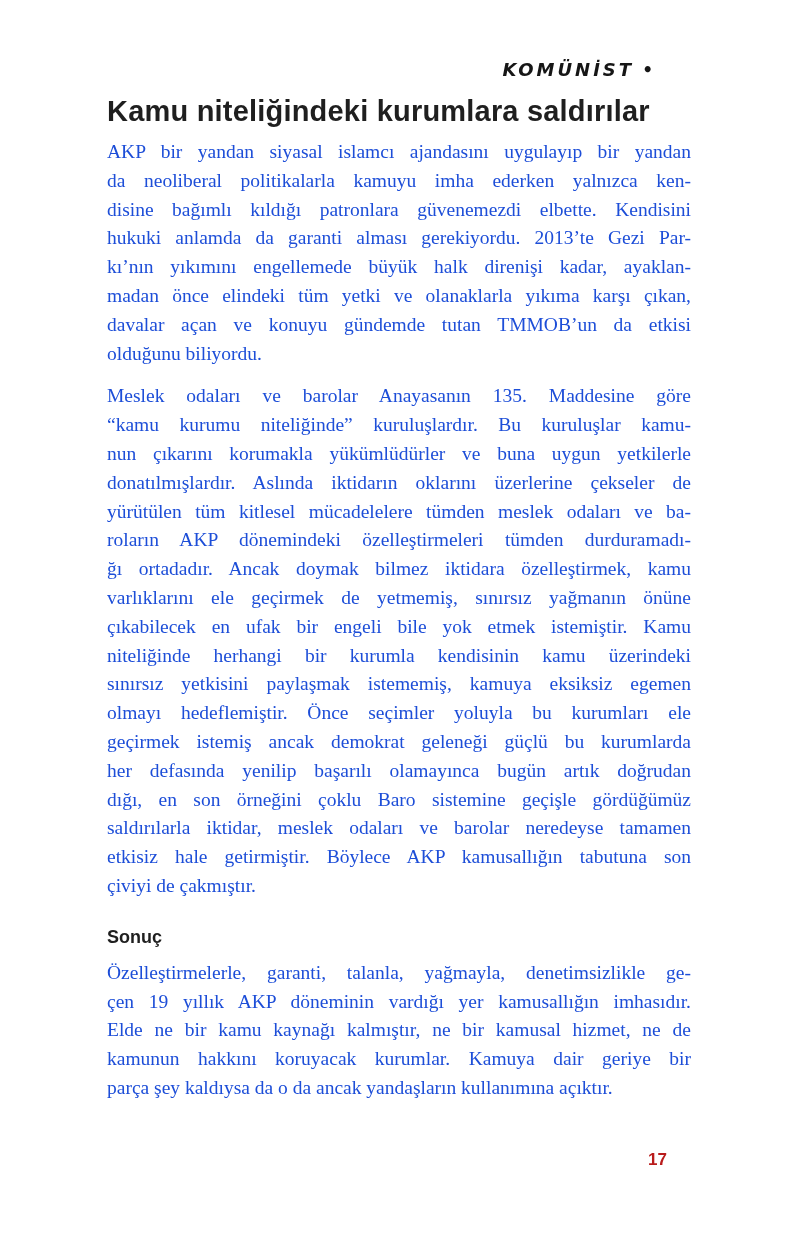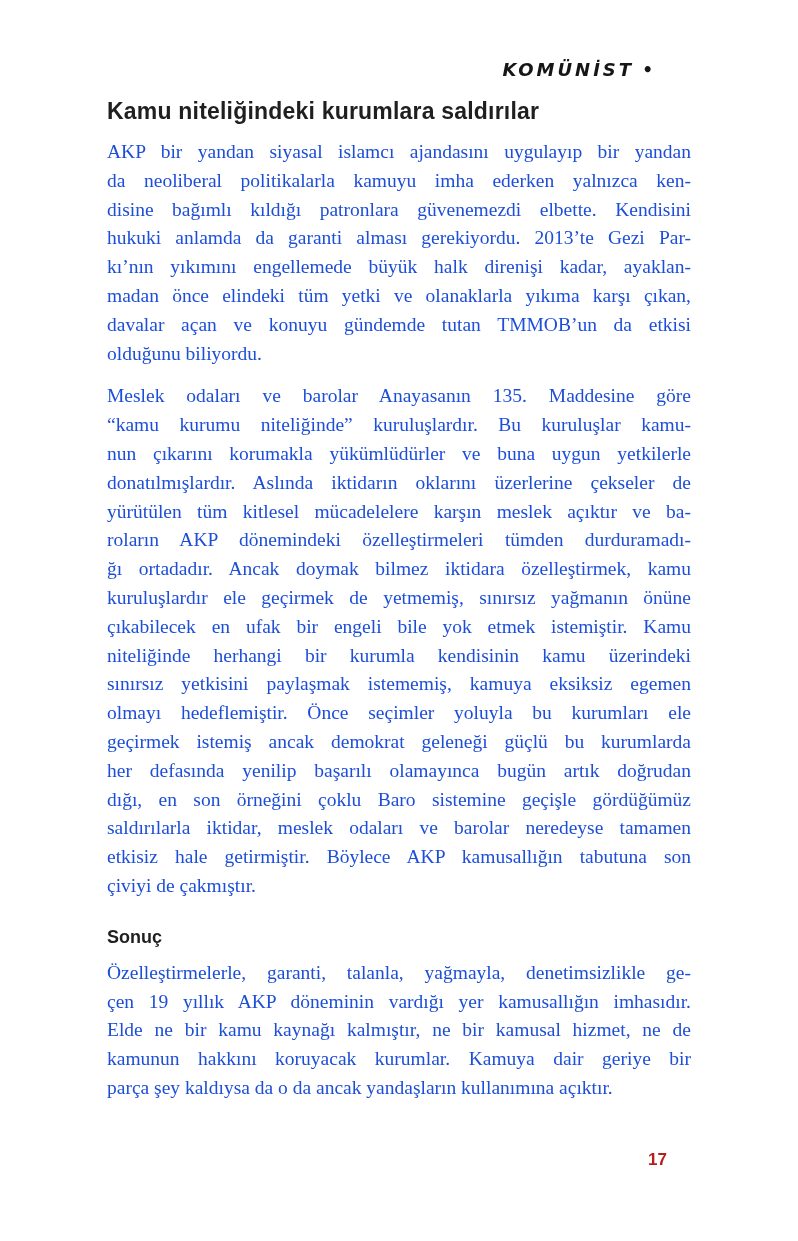--- a/index.html
+++ b/index.html
@@ -56,21 +56,21 @@
     top: 96px;
     width: 584px;
   }
   h1.section-heading, h2.section-heading {
     font-family: "Liberation Sans", sans-serif;
     font-weight: 600;
     color: #1f1f1f;
     margin: 0;
   }
   h1.section-heading {
-    font-size: 23px;
+    font-size: 29px;
     line-height: 30px;
     margin-bottom: 12px;
     letter-spacing: 0.2px;
   }
   h2.section-heading {
     font-size: 18px;
     line-height: 28px;
     margin-top: 22px;
     margin-bottom: 8px;
   }
@@ -121,24 +121,24 @@
         <div class="line">madan önce elindeki tüm yetki ve olanaklarla yıkıma karşı çıkan,</div>
         <div class="line">davalar açan ve konuyu gündemde tutan TMMOB’un da etkisi</div>
         <div class="line">olduğunu biliyordu.</div>
       </div>
 
     <div class="para">
         <div class="line">Meslek odaları ve barolar Anayasanın 135. Maddesine göre</div>
         <div class="line">“kamu kurumu niteliğinde” kuruluşlardır. Bu kuruluşlar kamu-</div>
         <div class="line">nun çıkarını korumakla yükümlüdürler ve buna uygun yetkilerle</div>
         <div class="line">donatılmışlardır. Aslında iktidarın oklarını üzerlerine çekseler de</div>
-        <div class="line">yürütülen tüm kitlesel mücadelelere karşın meslek açıktır ve ba-</div>
+        <div class="line">yürütülen tüm kitlesel mücadelelere tümden meslek odaları ve ba-</div>
         <div class="line">roların AKP dönemindeki özelleştirmeleri tümden durduramadı-</div>
         <div class="line">ğı ortadadır. Ancak doymak bilmez iktidara özelleştirmek, kamu</div>
-        <div class="line">kuruluşlardır ele geçirmek de yetmemiş, sınırsız yağmanın önüne</div>
+        <div class="line">varlıklarını ele geçirmek de yetmemiş, sınırsız yağmanın önüne</div>
         <div class="line">çıkabilecek en ufak bir engeli bile yok etmek istemiştir. Kamu</div>
         <div class="line">niteliğinde herhangi bir kurumla kendisinin kamu üzerindeki</div>
         <div class="line">sınırsız yetkisini paylaşmak istememiş, kamuya eksiksiz egemen</div>
         <div class="line">olmayı hedeflemiştir. Önce seçimler yoluyla bu kurumları ele</div>
         <div class="line">geçirmek istemiş ancak demokrat geleneği güçlü bu kurumlarda</div>
         <div class="line">her defasında yenilip başarılı olamayınca bugün artık doğrudan</div>
         <div class="line">dığı, en son örneğini çoklu Baro sistemine geçişle gördüğümüz</div>
         <div class="line">saldırılarla iktidar, meslek odaları ve barolar neredeyse tamamen</div>
         <div class="line">etkisiz hale getirmiştir. Böylece AKP kamusallığın tabutuna son</div>
         <div class="line">çiviyi de çakmıştır.</div>

